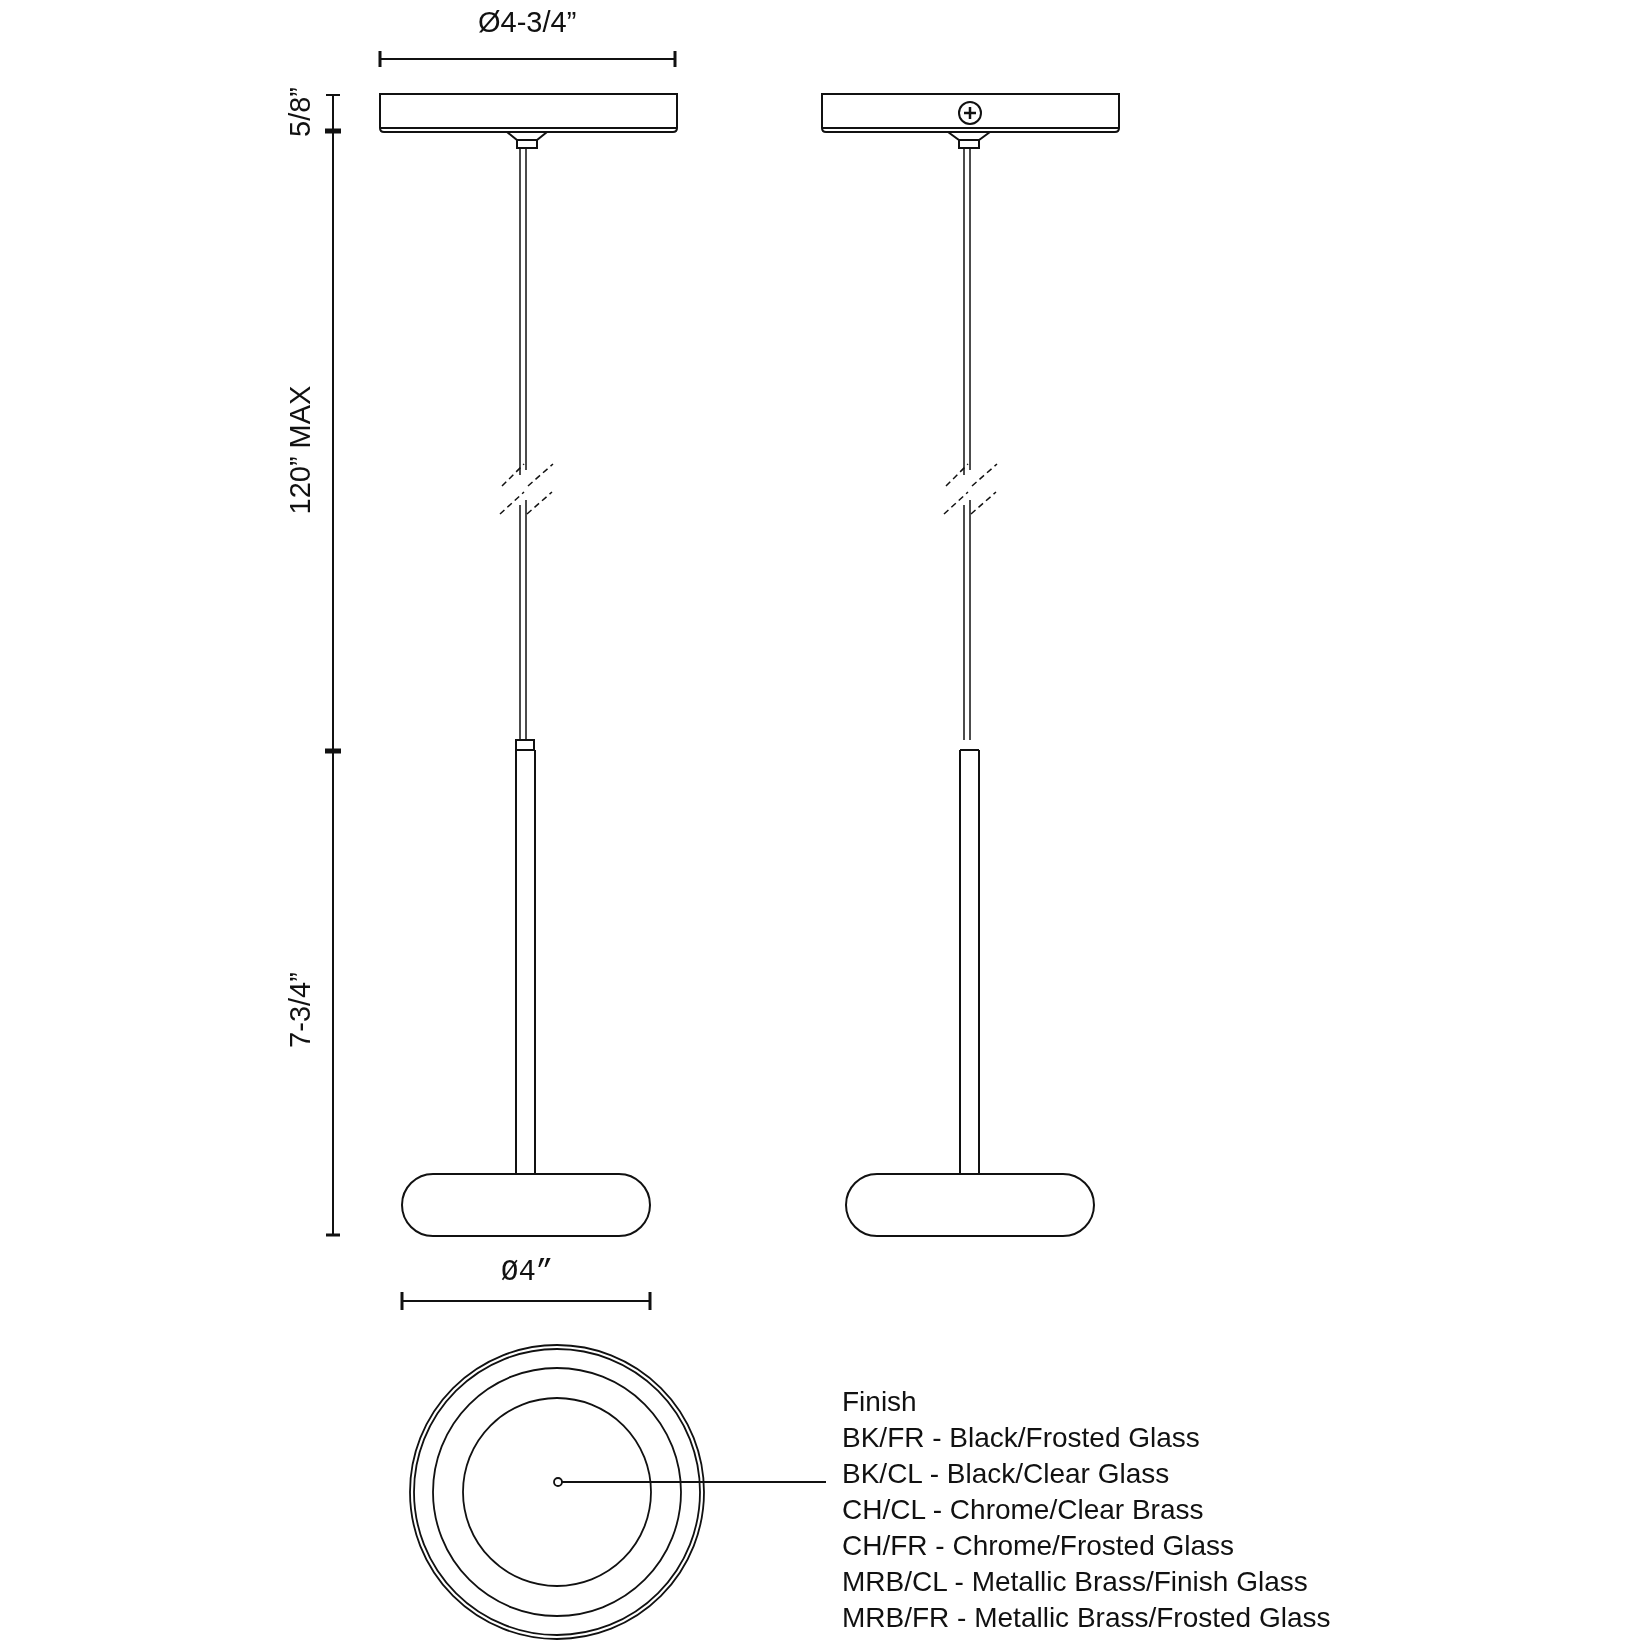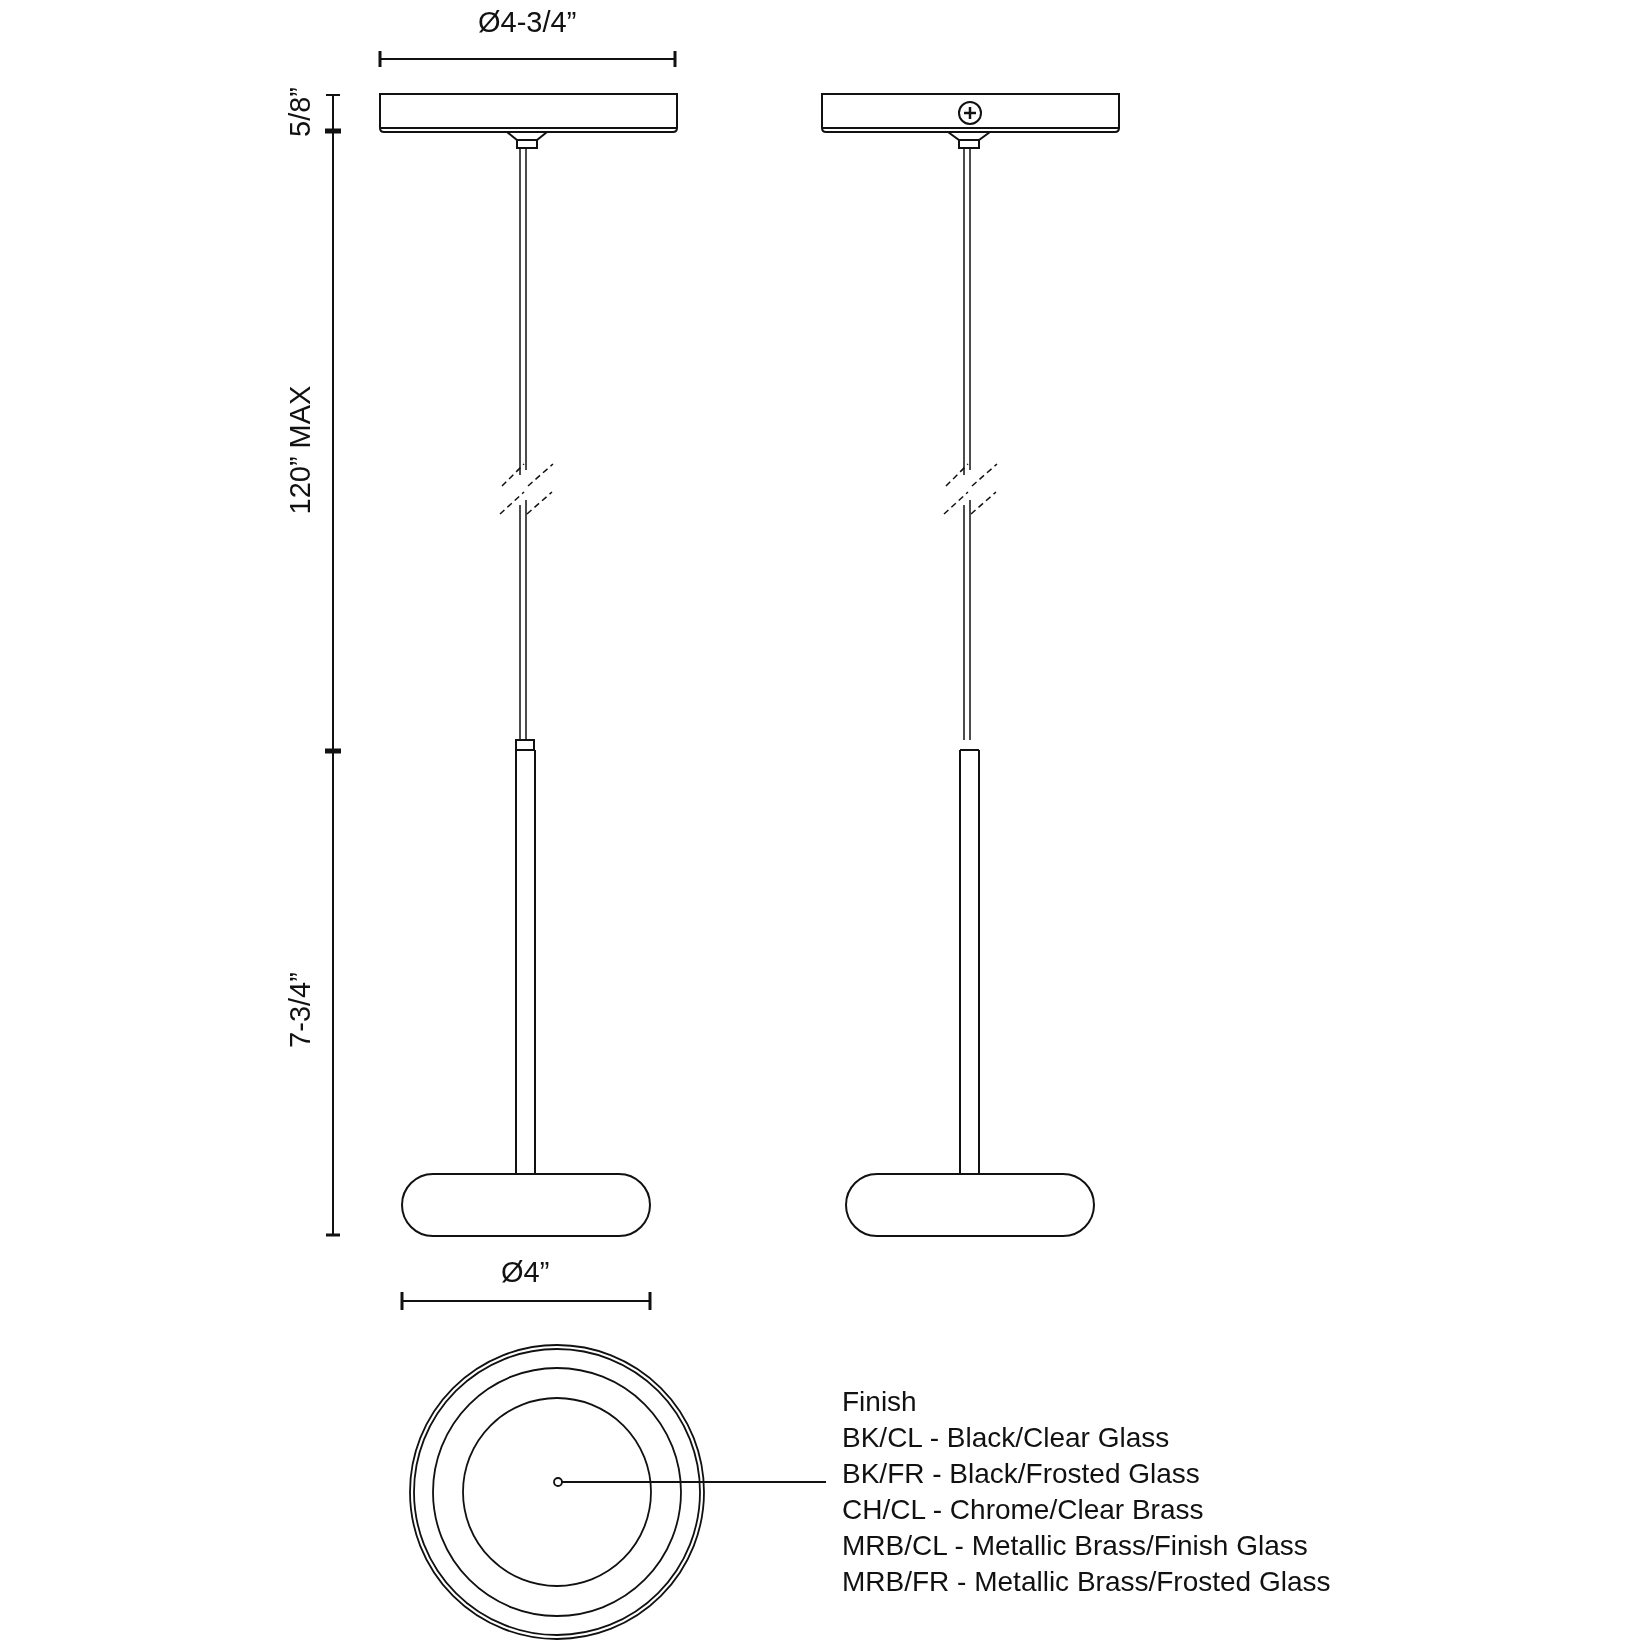--- a/index.html
+++ b/index.html
@@ -102,22 +102,23 @@
 </svg>
 
 <div class="dim-label" style="left:478px; top:8px;">Ø4-3/4”</div>
 
 <div class="vlabel" style="left:300px; top:112px;">5/8”</div>
 
 <div class="vlabel" style="left:300px; top:450px;">120” MAX</div>
 
 <div class="vlabel" style="left:300px; top:1010px;">7-3/4”</div>
 
-<div class="dim-label" style="left:501px; top:1258px;">Ø4”</div>
+<div class="dim-label" style="left:501px; top:1258px;font-family:Liberation Mono, monospace;">Ø4”</div>
 
 <div class="legend">
   <div>Finish</div>
+  <div>BK/FR - Black/Frosted Glass</div>
   <div>BK/CL - Black/Clear Glass</div>
-  <div>BK/FR - Black/Frosted Glass</div>
   <div>CH/CL - Chrome/Clear Brass</div>
+  <div>CH/FR - Chrome/Frosted Glass</div>
   <div>MRB/CL - Metallic Brass/Finish Glass</div>
   <div>MRB/FR - Metallic Brass/Frosted Glass</div>
 </div>
 
 </body></html>

